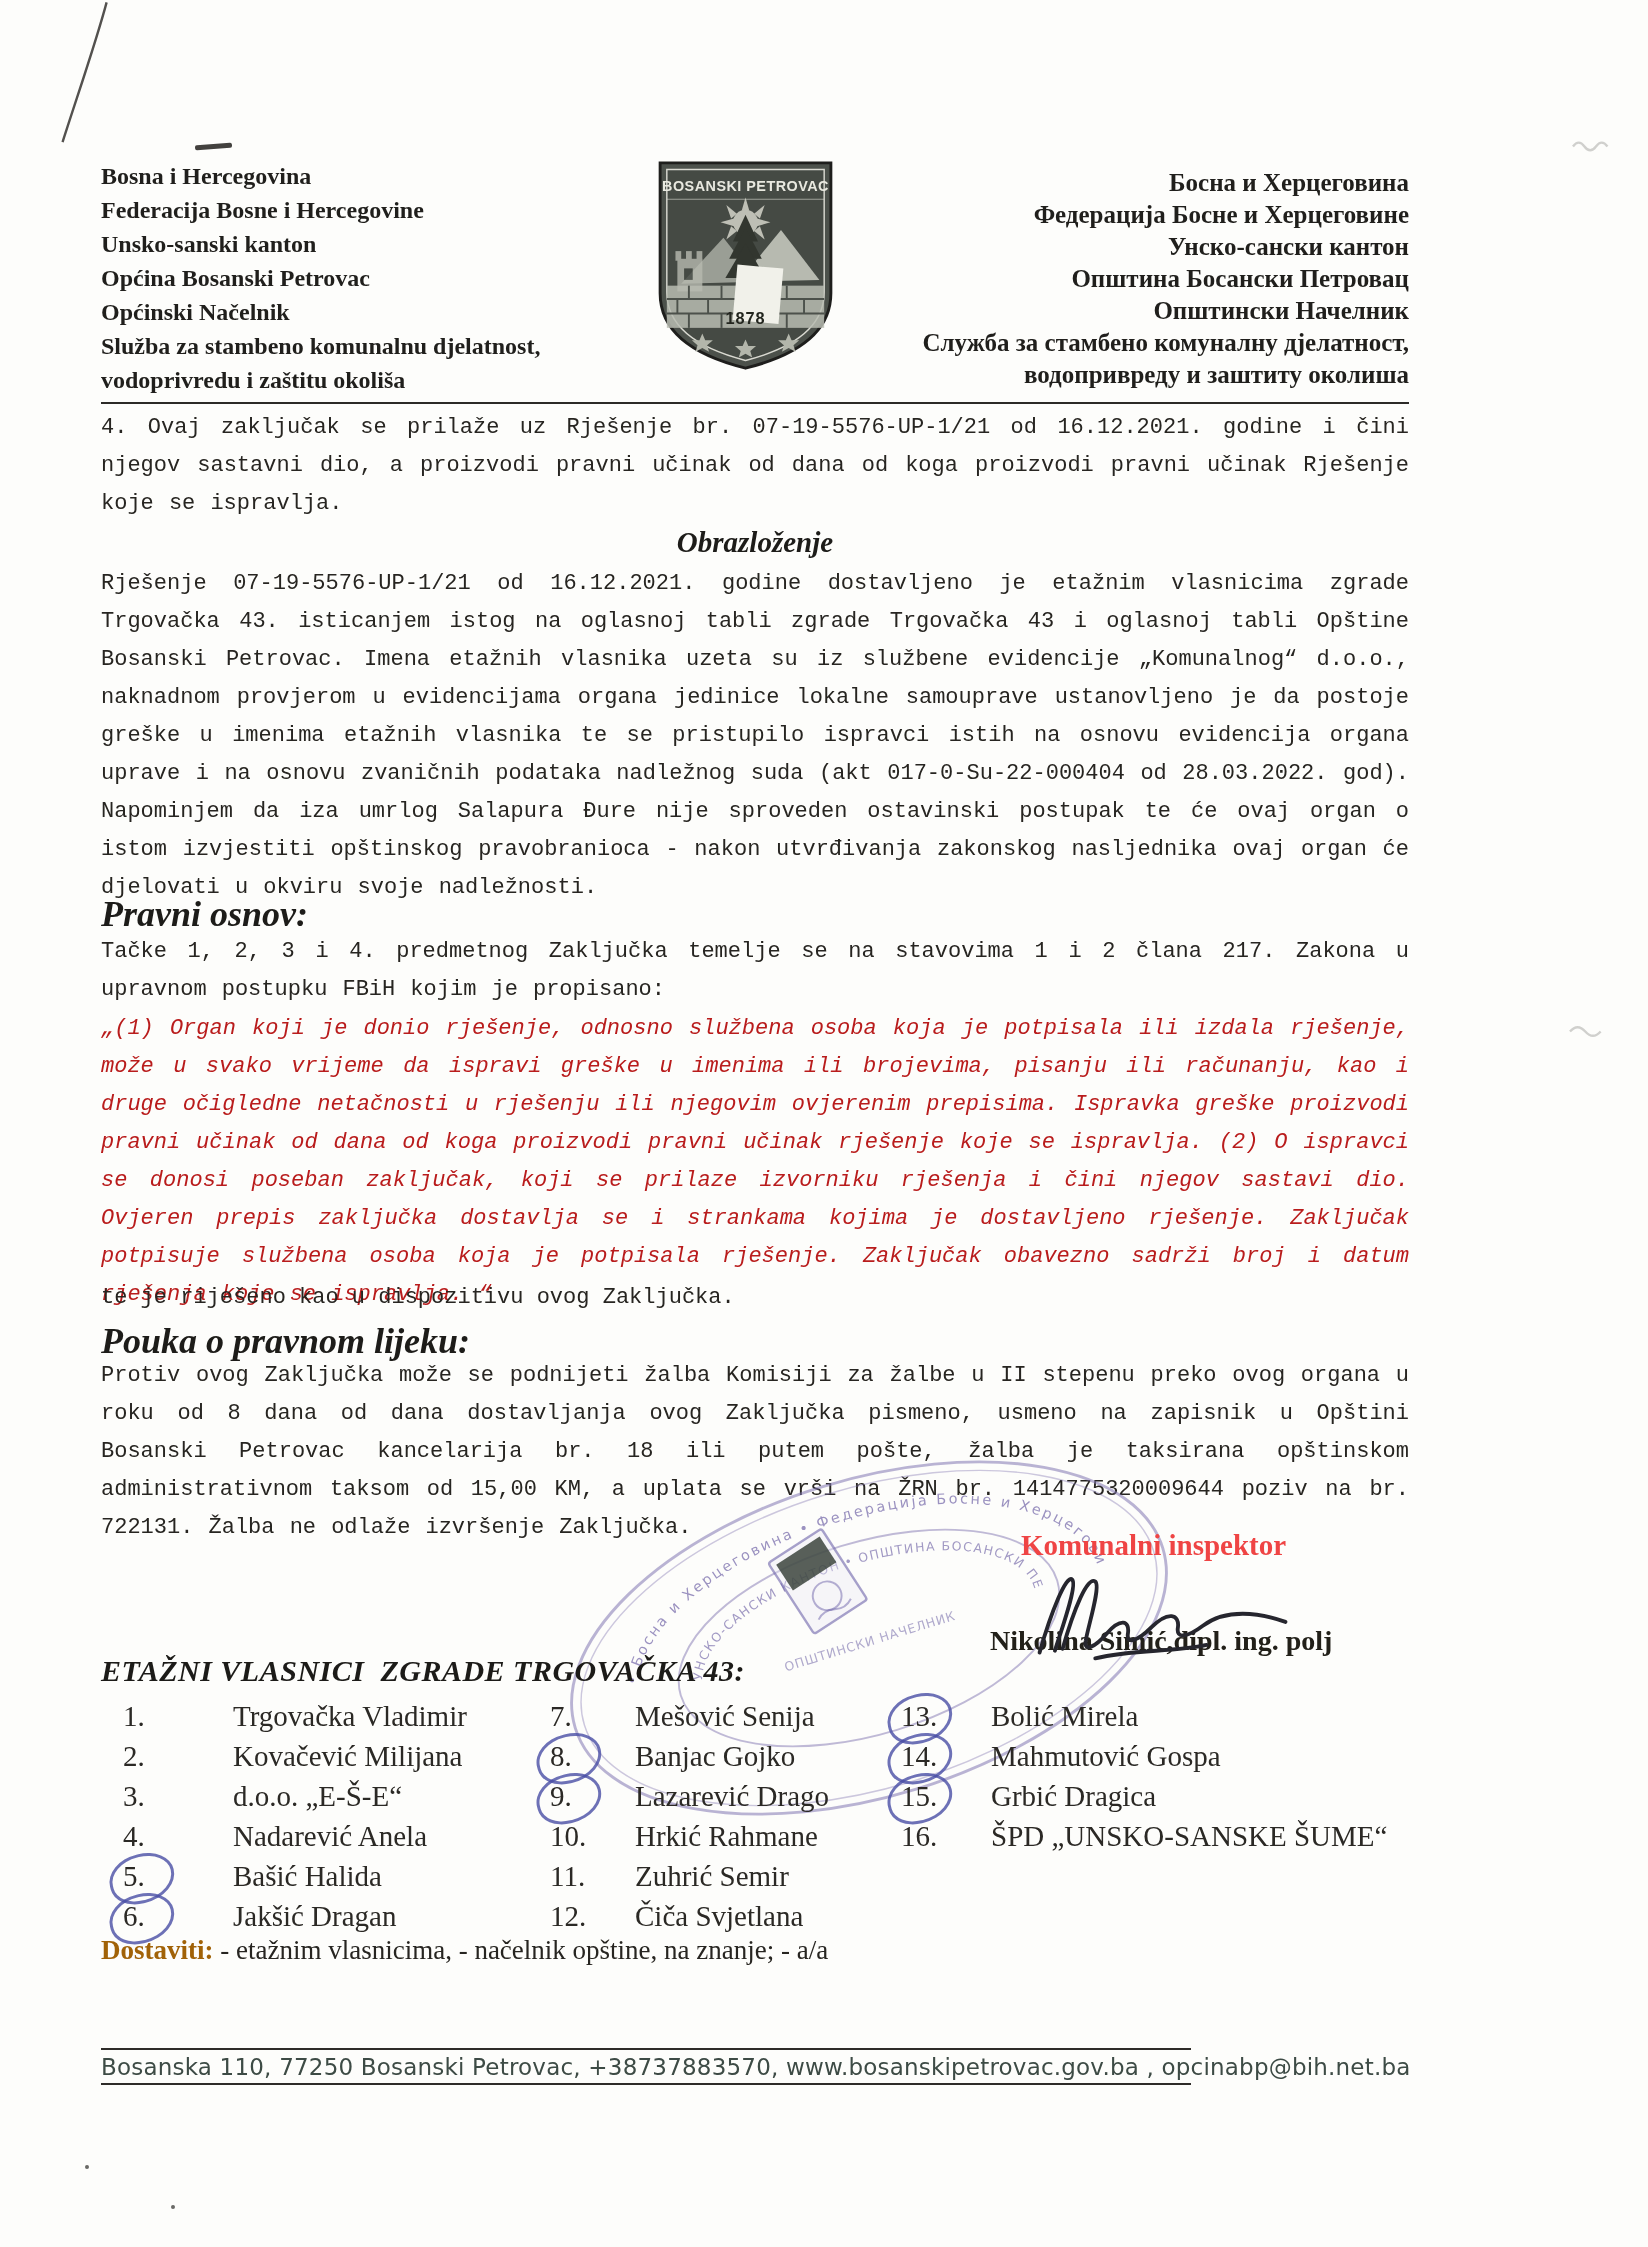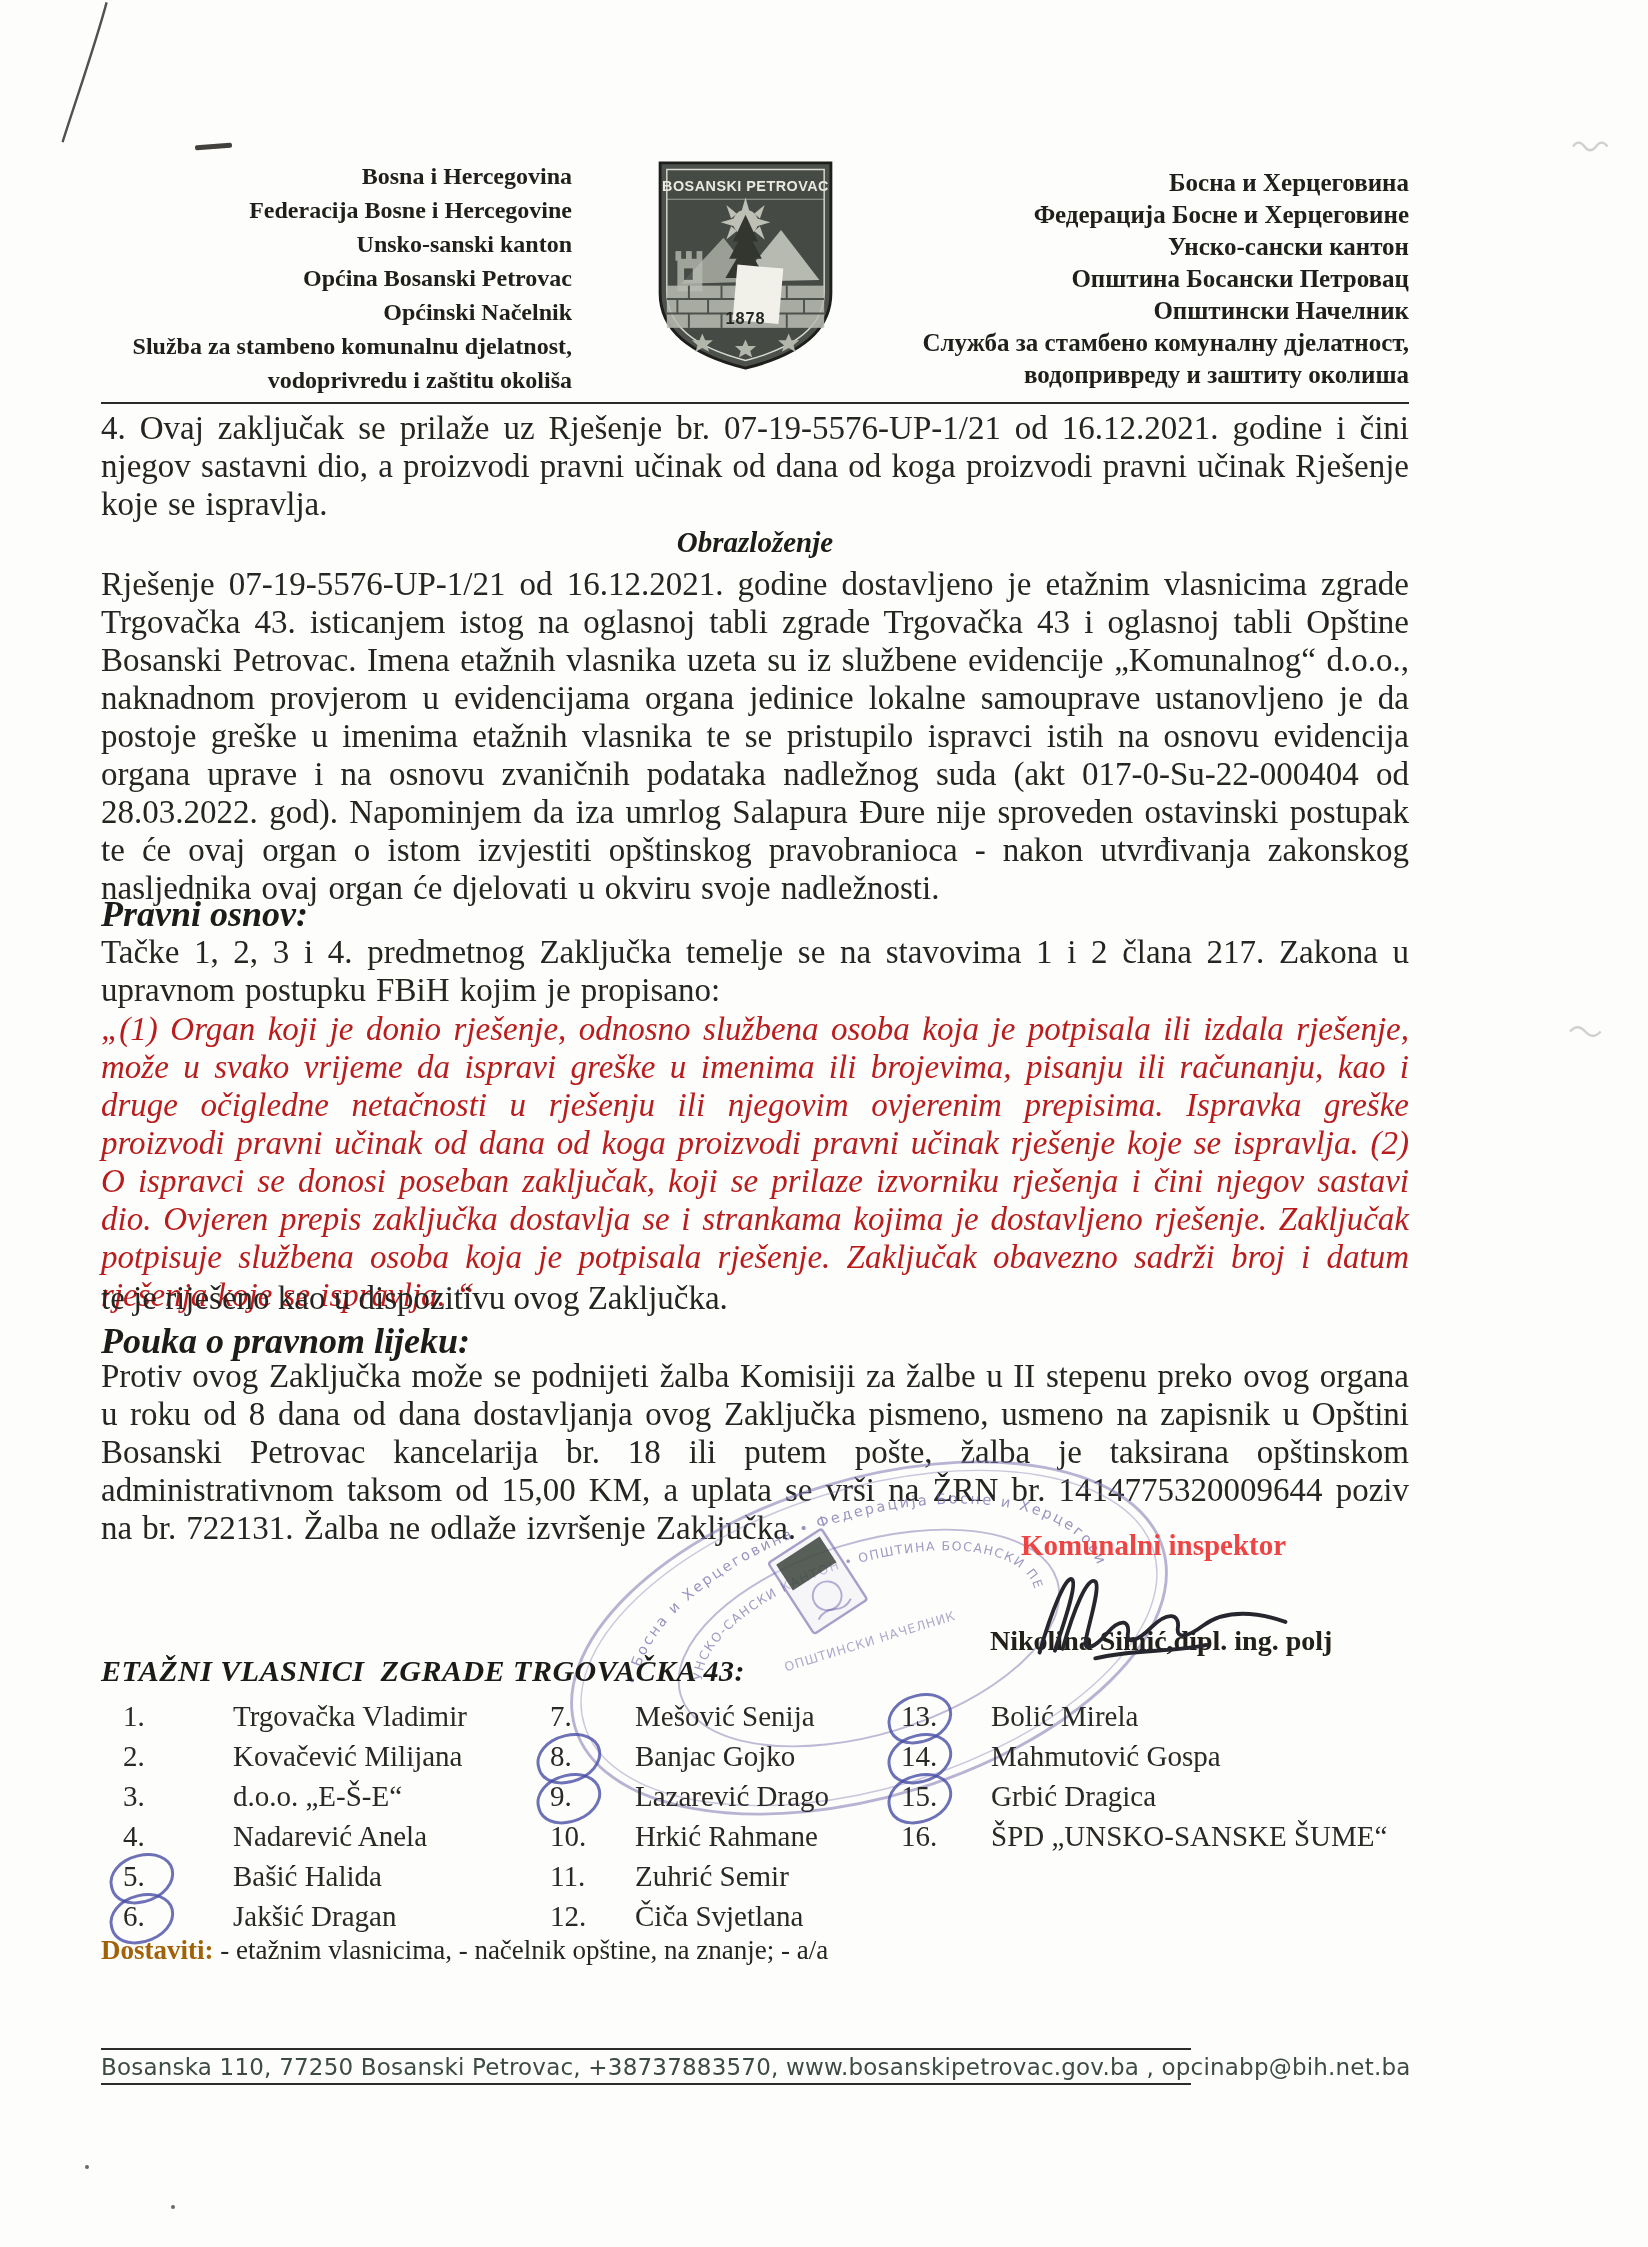--- a/index.html
+++ b/index.html
@@ -6,33 +6,33 @@
   body{
     width:1649px;height:2247px;position:relative;
     background:#fdfdfb;color:#262420;
     font-family:"Liberation Serif","DejaVu Serif",serif;
     overflow:hidden;
   }
   .abs{position:absolute;}
 
   
   .header{left:101px;top:159px;width:1308px;display:flex;align-items:flex-start;}
-  .hdr-left{width:471px;text-align:right;font-weight:bold;font-size:24px;line-height:34px;color:#201f1c;}
+  .hdr-left{width:471px;text-align:left;font-weight:bold;font-size:24px;line-height:34px;color:#201f1c;}
   .hdr-left div, .hdr-right div{white-space:nowrap;}
   .crest-wrap{width:183px;margin-left:82px;}
   .hdr-right{margin-left:29px;flex:1;text-align:right;font-weight:bold;font-size:25px;line-height:32px;margin-top:7.7px;color:#201f1c;}
   .crest-banner{font-family:"Liberation Sans","DejaVu Sans",sans-serif;font-size:15px;font-weight:bold;
     fill:#e9e9e0;letter-spacing:.5px;text-anchor:middle;}
   .crest-year{font-family:"Liberation Sans","DejaVu Sans",sans-serif;font-size:17px;font-weight:bold;
     fill:#23261f;letter-spacing:1px;text-anchor:middle;}
 
   .rule{left:101px;top:402px;width:1308px;border-top:2.9px solid #2c2a27;}
 
   
-  .para{left:101px;width:1308px;font-size:33px;line-height:38px;text-align:justify;word-spacing:1.9px;color:#272521;}
+  .para{left:101px;width:1308px;font-size:22px;line-height:38px;text-align:justify;word-spacing:1.9px;color:#272521;font-family:Liberation Mono, monospace;}
   .center-title{left:101px;width:1308px;text-align:center;font-size:29px;font-weight:bold;font-style:italic;color:#1d1c19;}
   .sec-title{left:101px;width:1308px;font-size:36px;font-weight:bold;font-style:italic;color:#1d1c19;}
   .quote{font-style:italic;color:#b91c1c;}
   .outro{text-align:left;word-spacing:normal;}
 
   
   .inspector-title{left:1021px;top:1529px;font-size:29px;font-weight:bold;color:#ef4444;z-index:8;}
   .inspector-name{left:990px;top:1625px;font-size:28px;font-weight:bold;color:#222019;z-index:8;}
   .stamp-svg{left:533px;top:1446px;z-index:5;}
   .sig-svg{left:980px;top:1545px;z-index:9;}

